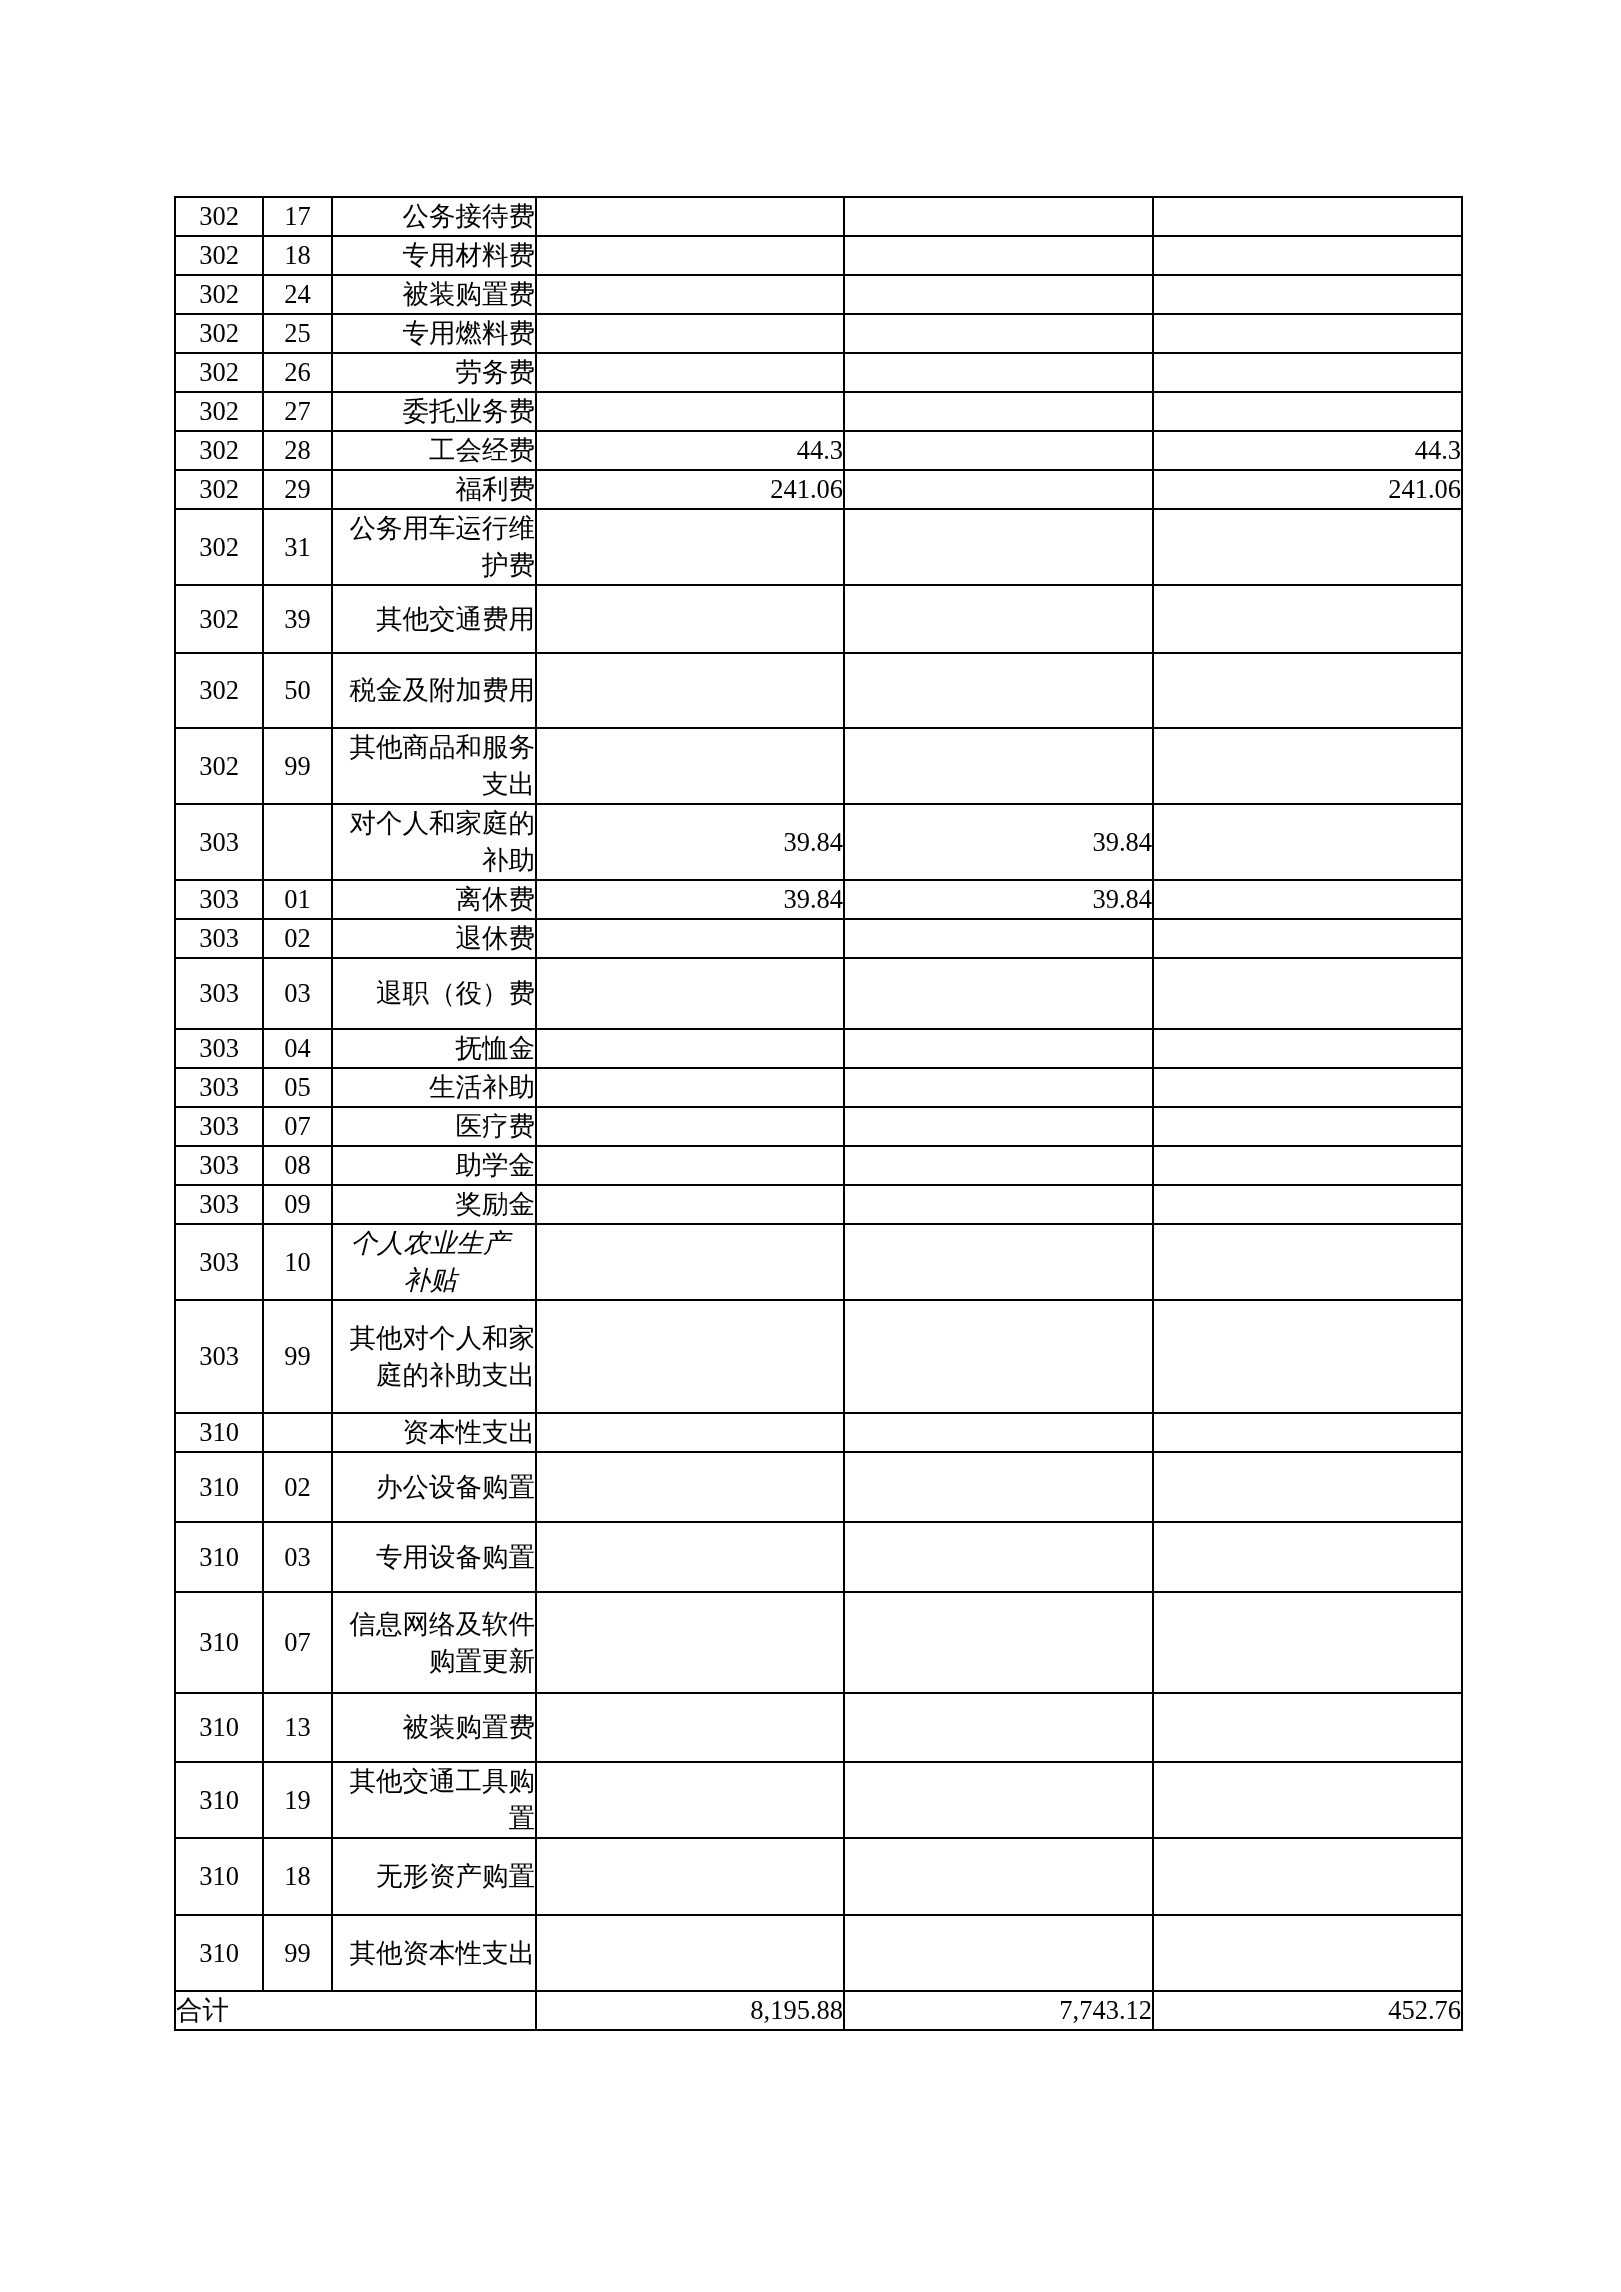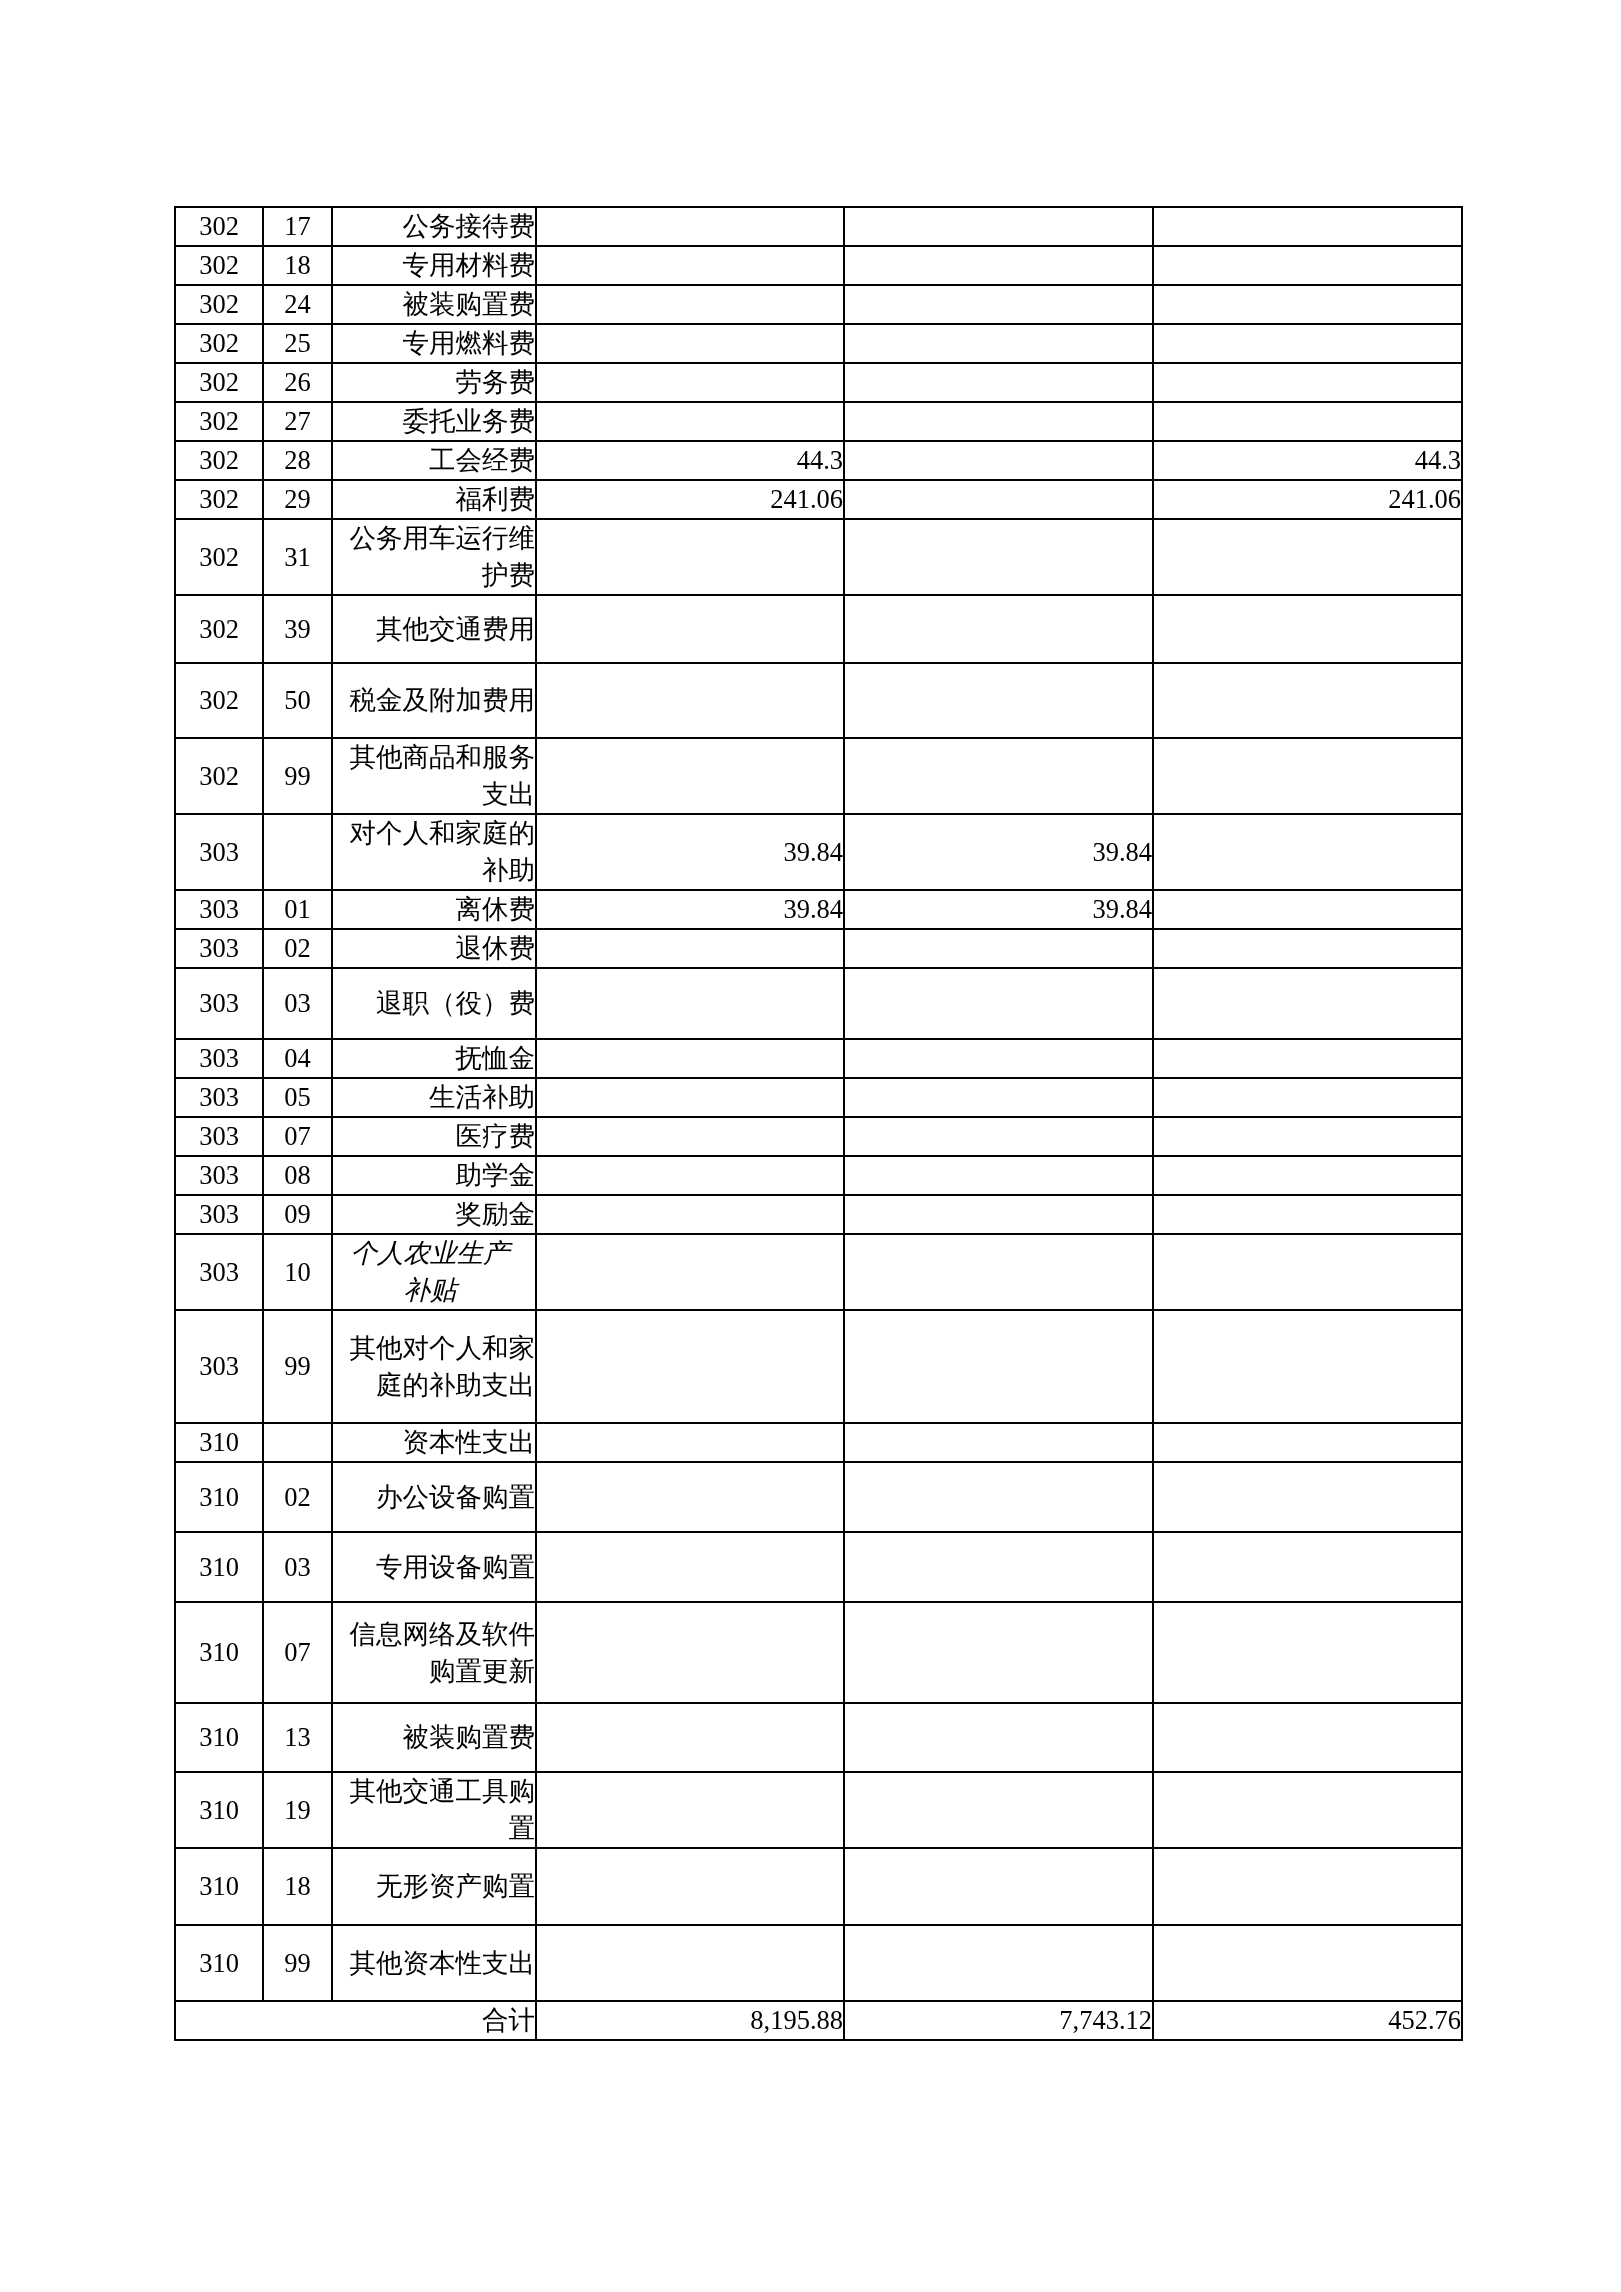--- a/index.html
+++ b/index.html
@@ -11,21 +11,21 @@
     position: relative;
     width: 1621px;
     height: 2293px;
     background: #ffffff;
     font-family: "Liberation Serif", "DejaVu Serif", serif;
     color: #000000;
   }
   table.budget {
     position: absolute;
     left: 174px;
-    top: 206px;
+    top: 196px;
     width: 1286px;
     border-collapse: collapse;
     table-layout: fixed;
   }
   table.budget td {
     border: 2px solid #000000;
     border-top-width: 2.9px;
     border-bottom-width: 2.9px;
     font-size: 26.5px;
     line-height: 37px;
@@ -43,21 +43,21 @@
   td.name.center {
     text-align: center;
     padding: 0 17.6px 0 9.8px;
     font-style: italic;
   }
   td.v {
     text-align: right;
     padding: 0 11.8px 0 0;
   }
   td.total-label {
-    text-align: right;
+    text-align: left;
   }
 </style>
 </head>
 <body>
 
 <div class="page">
   <table class="budget">
     <colgroup>
       <col style="width:88px">
       <col style="width:69px">

